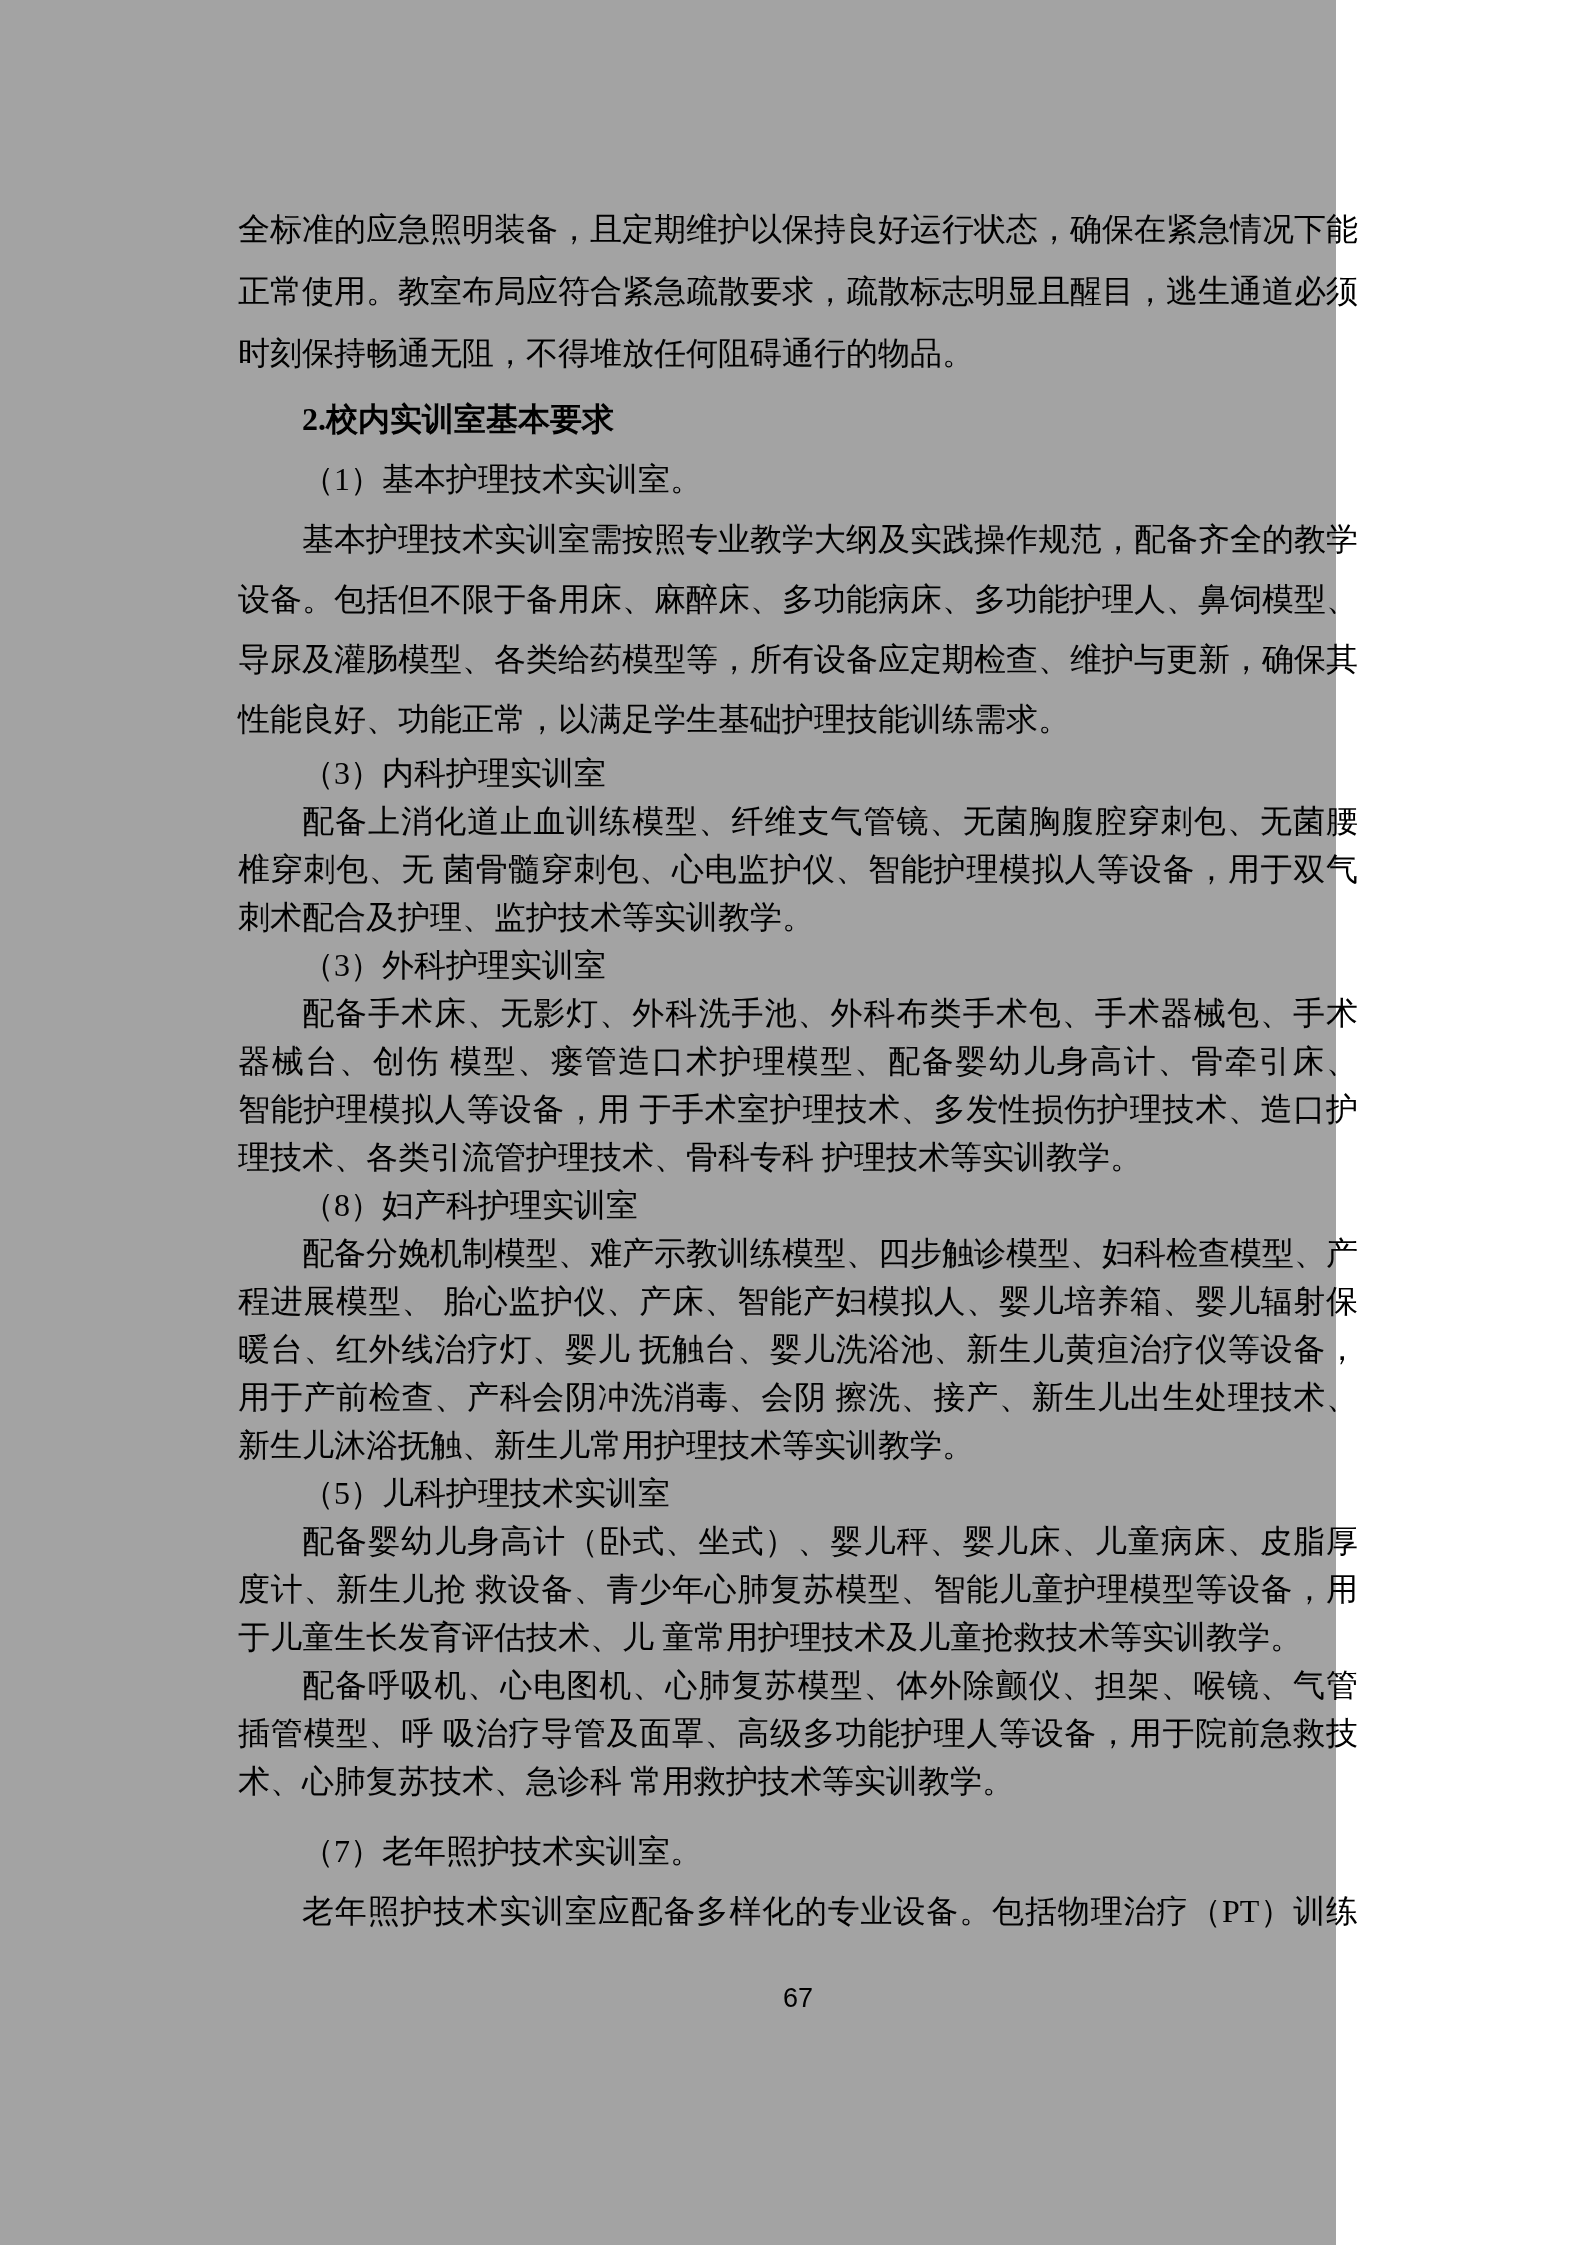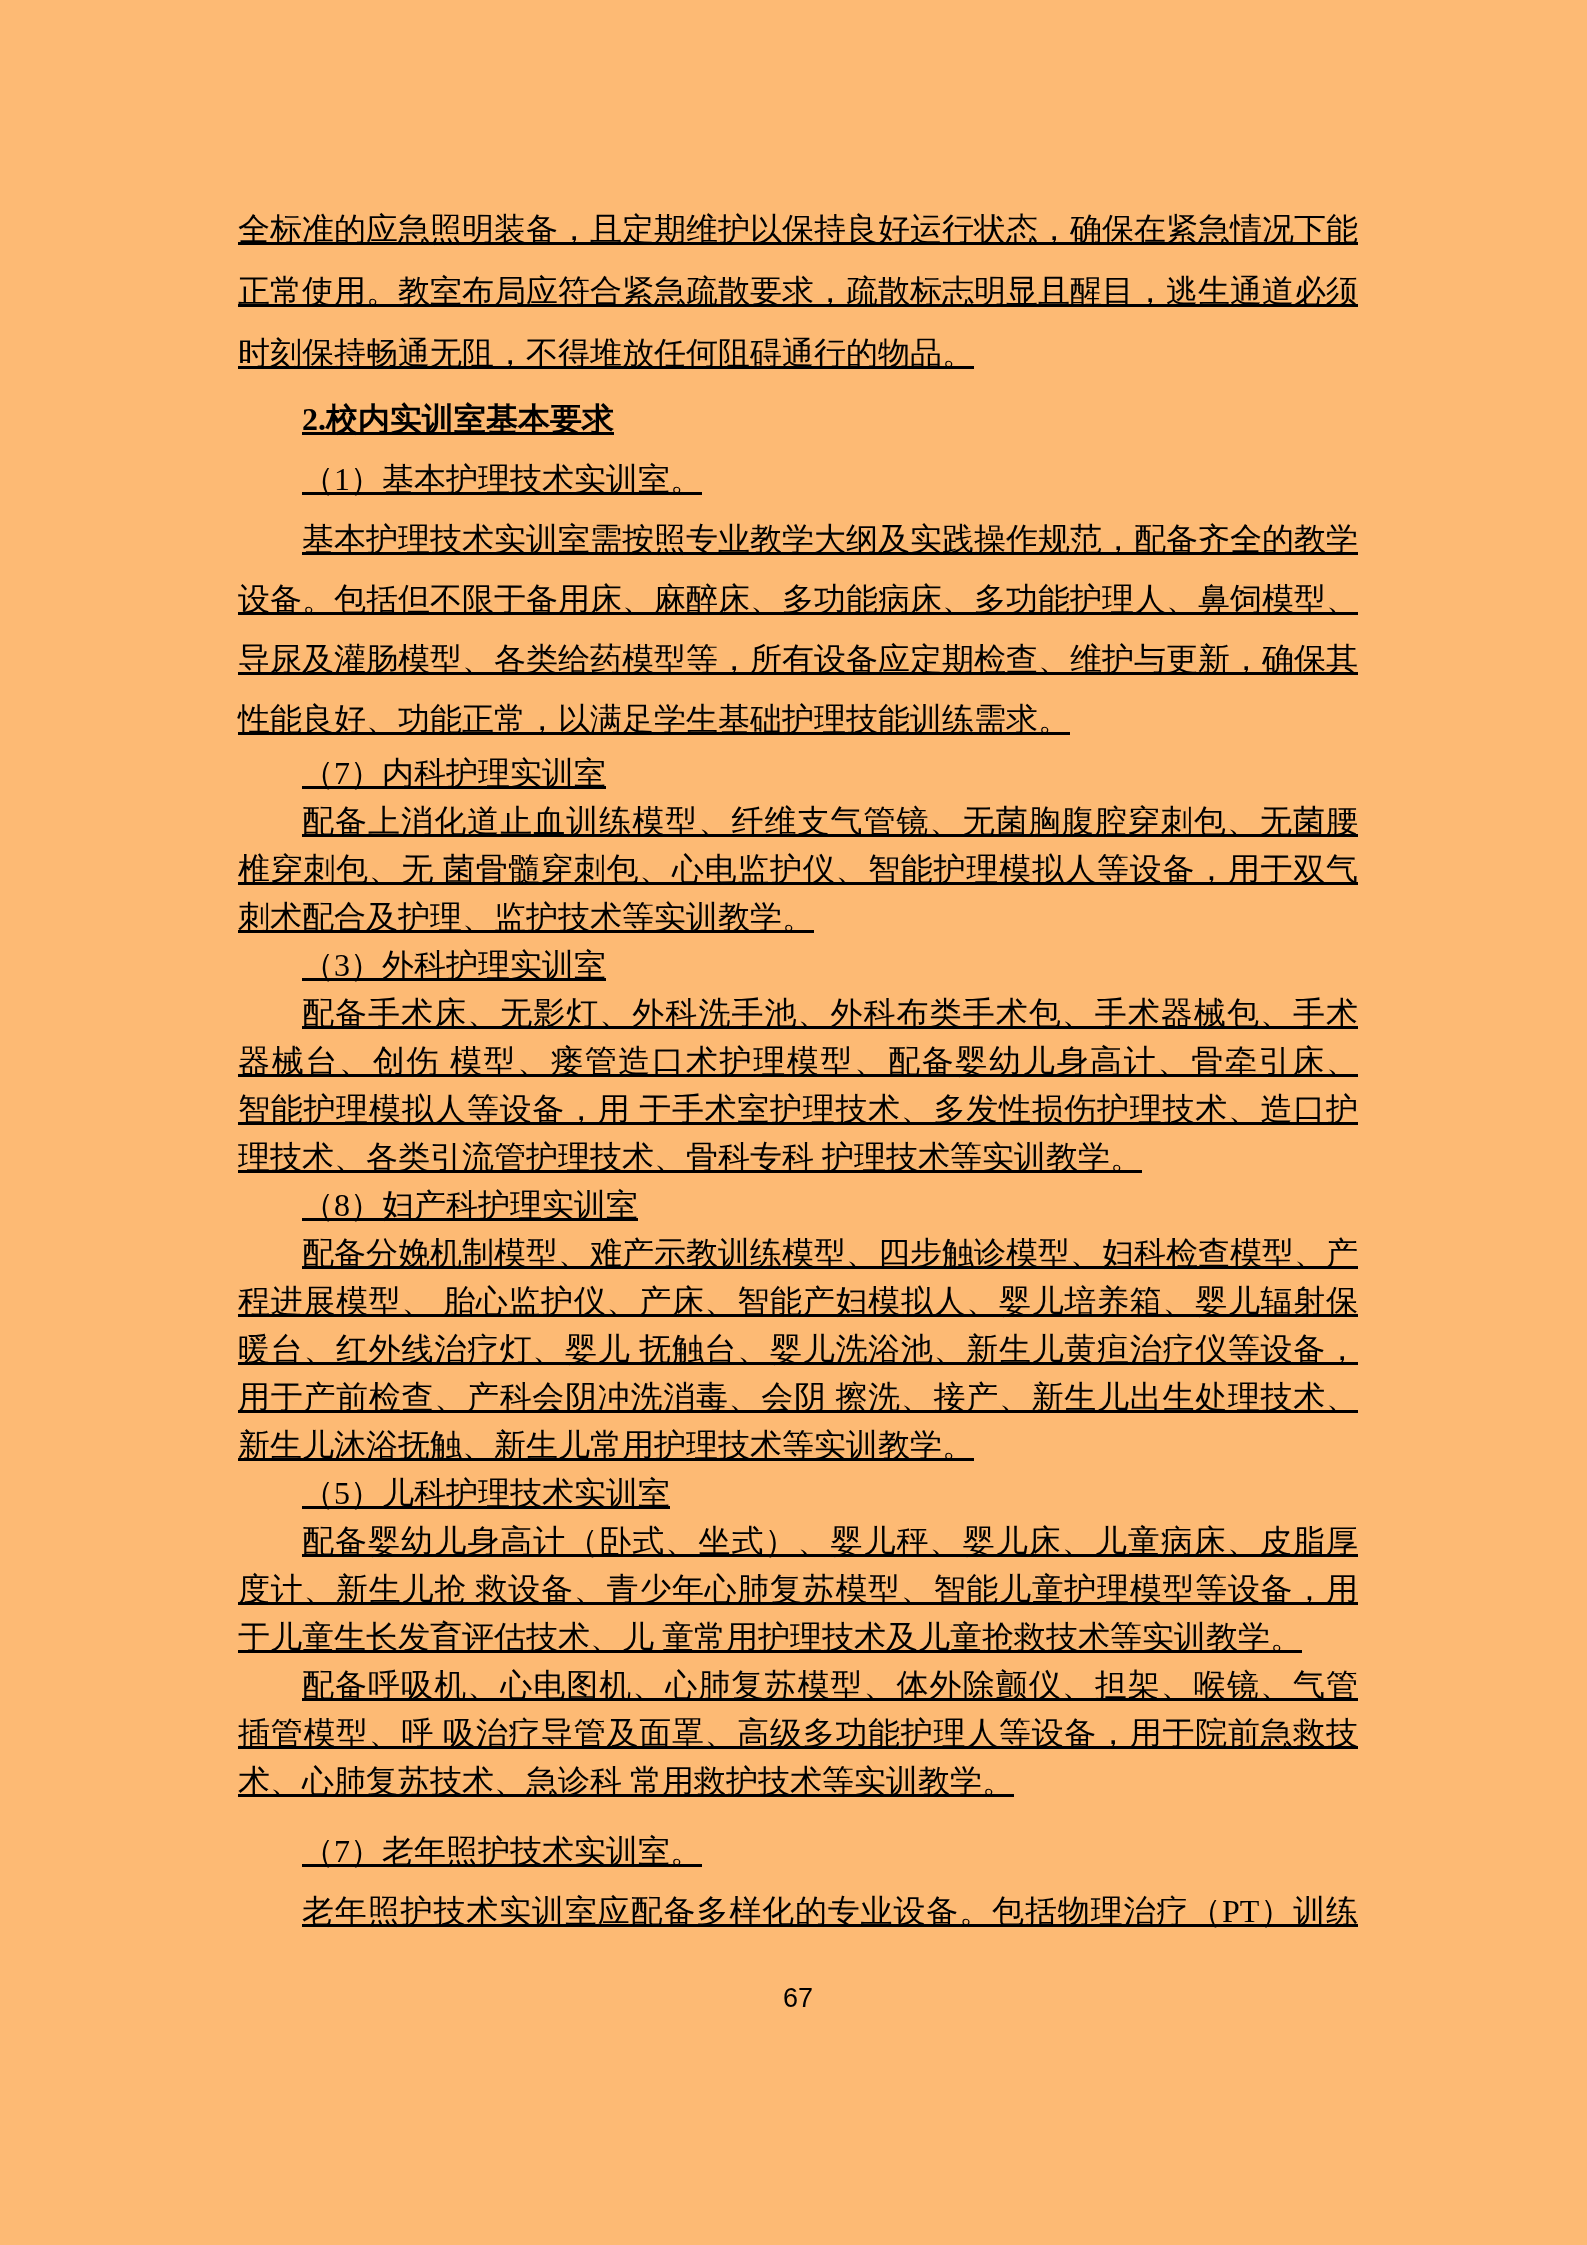--- a/index.html
+++ b/index.html
@@ -9,25 +9,24 @@
   }
   body {
     width: 1587px;
     height: 2245px;
     overflow: hidden;
     color: #000000;
     font-family: "Liberation Serif", "DejaVu Serif", serif;
   }
   .sheet {
     box-sizing: border-box;
-    width: 1587px;
+    width: 1336px;
     height: 2245px;
     padding: 198px 229px 0 238px;
-    background: #fdba74;
-    text-decoration: underline;
+    background: #a3a3a3;
   }
   .doc-body { width: 1120px; }
   .para {
     font-size: 32px;
     margin: 0;
   }
   .para .line {
     text-align: justify;
     text-align-last: justify;
     white-space: normal;
@@ -68,21 +67,21 @@
       <div class="para mid ind">
         <div class="line first last">（1）基本护理技术实训室。</div>
       </div>
       <div class="para mid ind">
         <div class="line first">基本护理技术实训室需按照专业教学大纲及实践操作规范，配备齐全的教学</div>
         <div class="line">设备。包括但不限于备用床、麻醉床、多功能病床、多功能护理人、鼻饲模型、</div>
         <div class="line">导尿及灌肠模型、各类给药模型等，所有设备应定期检查、维护与更新，确保其</div>
         <div class="line last">性能良好、功能正常，以满足学生基础护理技能训练需求。</div>
       </div>
       <div class="para tight ind">
-        <div class="line first last">（7）内科护理实训室</div>
+        <div class="line first last">（3）内科护理实训室</div>
       </div>
       <div class="para tight ind">
         <div class="line first">配备上消化道止血训练模型、纤维支气管镜、无菌胸腹腔穿刺包、无菌腰</div>
         <div class="line">椎穿刺包、无 菌骨髓穿刺包、心电监护仪、智能护理模拟人等设备，用于双气</div>
         <div class="line last">刺术配合及护理、监护技术等实训教学。</div>
       </div>
       <div class="para tight ind">
         <div class="line first last">（3）外科护理实训室</div>
       </div>
       <div class="para tight ind">

